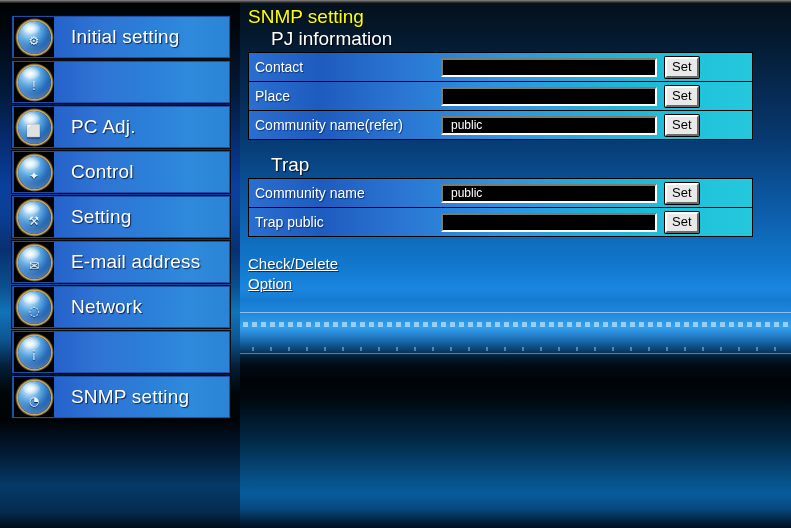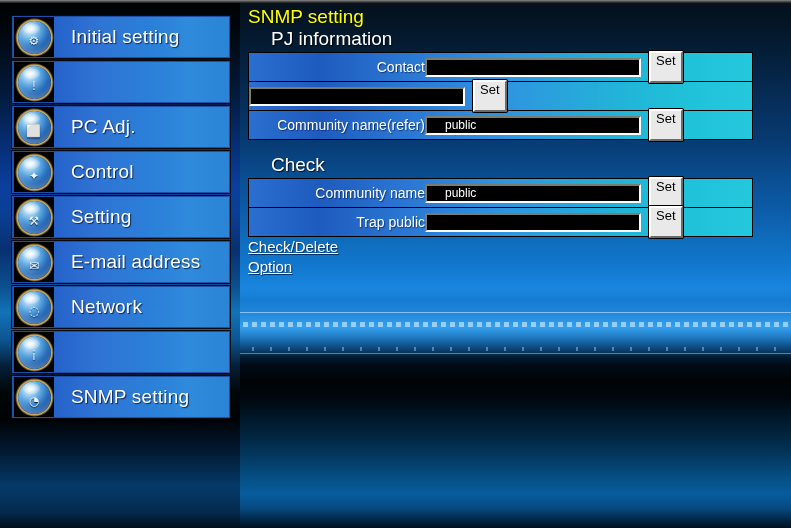--- a/index.html
+++ b/index.html
@@ -217,57 +217,56 @@
       #2a6fd0 0%,
       #1e5bbe 14%,
       #2a75d2 30%,
       #2f93e0 50%,
       #22b4d8 74%,
       #1fc3d9 88%,
       #25c7dd 100%);
   }
   .row-label {
     flex: 0 0 auto;
-    width: 176px;
-    padding-left: 21px;
+    width: 192px;
+    padding-left: 6px;
     color: #ffffff;
     font-size: 14px;
     white-space: nowrap;
     text-shadow: 1px 1px 1px rgba(0,20,60,.6);
-    text-align: right;
   }
   .txt {
     width: 216px; height: 19px;
     background: #000000;
     color: #ffffff;
     font-size: 12px;
     font-family: "Liberation Sans", sans-serif;
-    padding: 0 18px;
+    padding: 0 8px;
     border: 2px solid;
     border-color: #7b7b6e #ffffff #ffffff #7b7b6e;
     outline: none;
   }
   .set-btn {
     margin-left: 8px;
     min-width: 30px;
-    height: 32px;
+    height: 21px;
     padding: 0 5px 13px 5px;
     font-size: 13px;
     font-family: "Liberation Sans", sans-serif;
     color: #000000;
     background: #e9e9e9;
     border: 2px solid;
     border-color: #ffffff #6b6b6b #6b6b6b #ffffff;
     border-radius: 1px;
     box-shadow: 0 0 0 1px #000;
     line-height: 15px;
     cursor: pointer;
   }
 
-  .links { }
+  .links { margin-top: 17px; }
   .link {
     display: block;
     color: #ffffff;
     font-size: 15px;
     line-height: 20px;
     text-decoration: underline;
     text-shadow: 1px 1px 1px rgba(0,20,60,.7);
     cursor: pointer;
     width: max-content;
   }
@@ -363,30 +362,31 @@
     <div class="page-title">SNMP setting</div>
     <div id="sections">
         <div class="section-title">PJ information</div>
         <div class="table">
           <div class="row">
             <div class="row-label">Contact</div>
             <input type="text" class="txt" value="" style="">
             <button class="set-btn">Set</button>
           </div>
           <div class="row">
+            <div class="row-label">Place</div>
             <input type="text" class="txt" value="" style="">
             <button class="set-btn">Set</button>
           </div>
           <div class="row">
             <div class="row-label">Community name(refer)</div>
             <input type="text" class="txt" value="public" style="">
             <button class="set-btn">Set</button>
           </div>
         </div>
-        <div class="section-title trap">Check</div>
+        <div class="section-title trap">Trap</div>
         <div class="table">
           <div class="row">
             <div class="row-label">Community name</div>
             <input type="text" class="txt" value="public" style="">
             <button class="set-btn">Set</button>
           </div>
           <div class="row">
             <div class="row-label">Trap public</div>
             <input type="text" class="txt" value="" style="">
             <button class="set-btn">Set</button>

